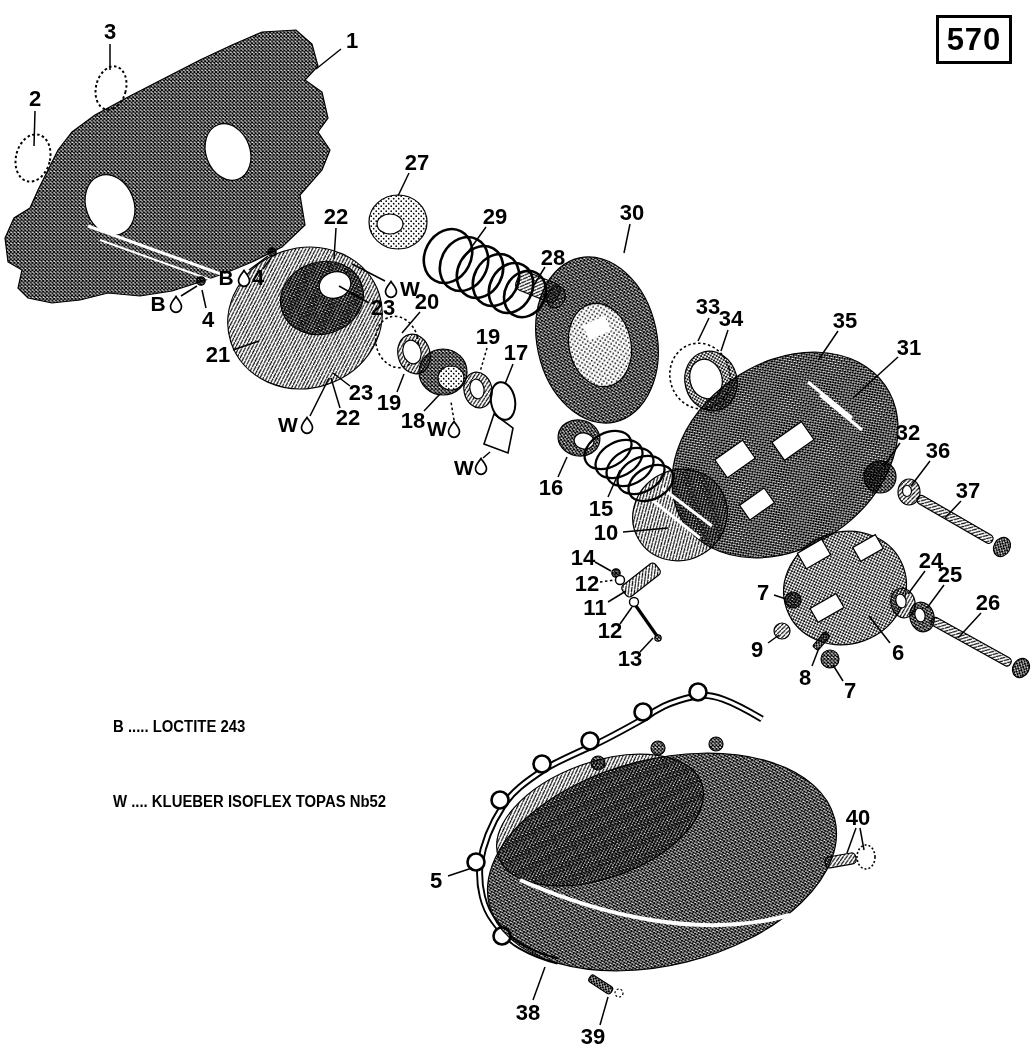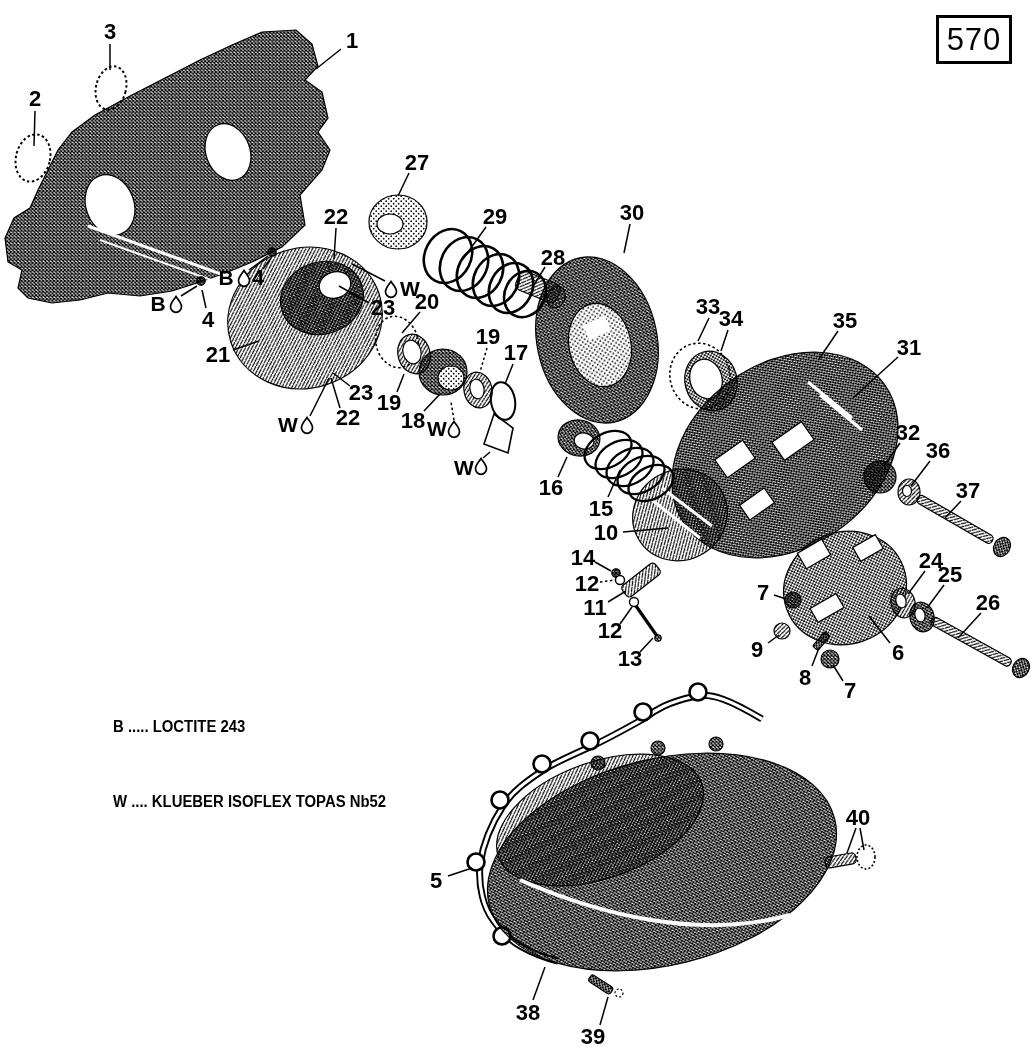--- a/index.html
+++ b/index.html
@@ -1,21 +1,21 @@
 <!DOCTYPE html>
 <html><head>
 <meta charset="utf-8">
 <style>
   html,body{margin:0;padding:0;background:#fff;}
   .stage{position:relative;width:1033px;height:1049px;background:#fff;overflow:hidden;
          font-family:"Liberation Sans",sans-serif;color:#000;}
   .stage svg{position:absolute;left:0;top:0;}
   .badge{position:absolute;left:936px;top:15px;width:70px;height:43px;border:3px solid #000;
          display:flex;align-items:center;justify-content:center;
-         font-weight:normal;font-size:31px;letter-spacing:1px;background:#fff;}
+         font-weight:bold;font-size:31px;letter-spacing:1px;background:#fff;}
   .legend{position:absolute;left:113px;top:664px;font-weight:bold;font-size:16px;
           line-height:25px;transform:scaleX(.93);transform-origin:left top;white-space:pre;}
   svg text{font-family:"Liberation Sans",sans-serif;font-weight:bold;fill:#000;}
 </style>
 </head>
 <body>
 
 <div class="stage">
 
 <svg id="diagram" width="1033" height="1049" viewBox="0 0 1033 1049">

